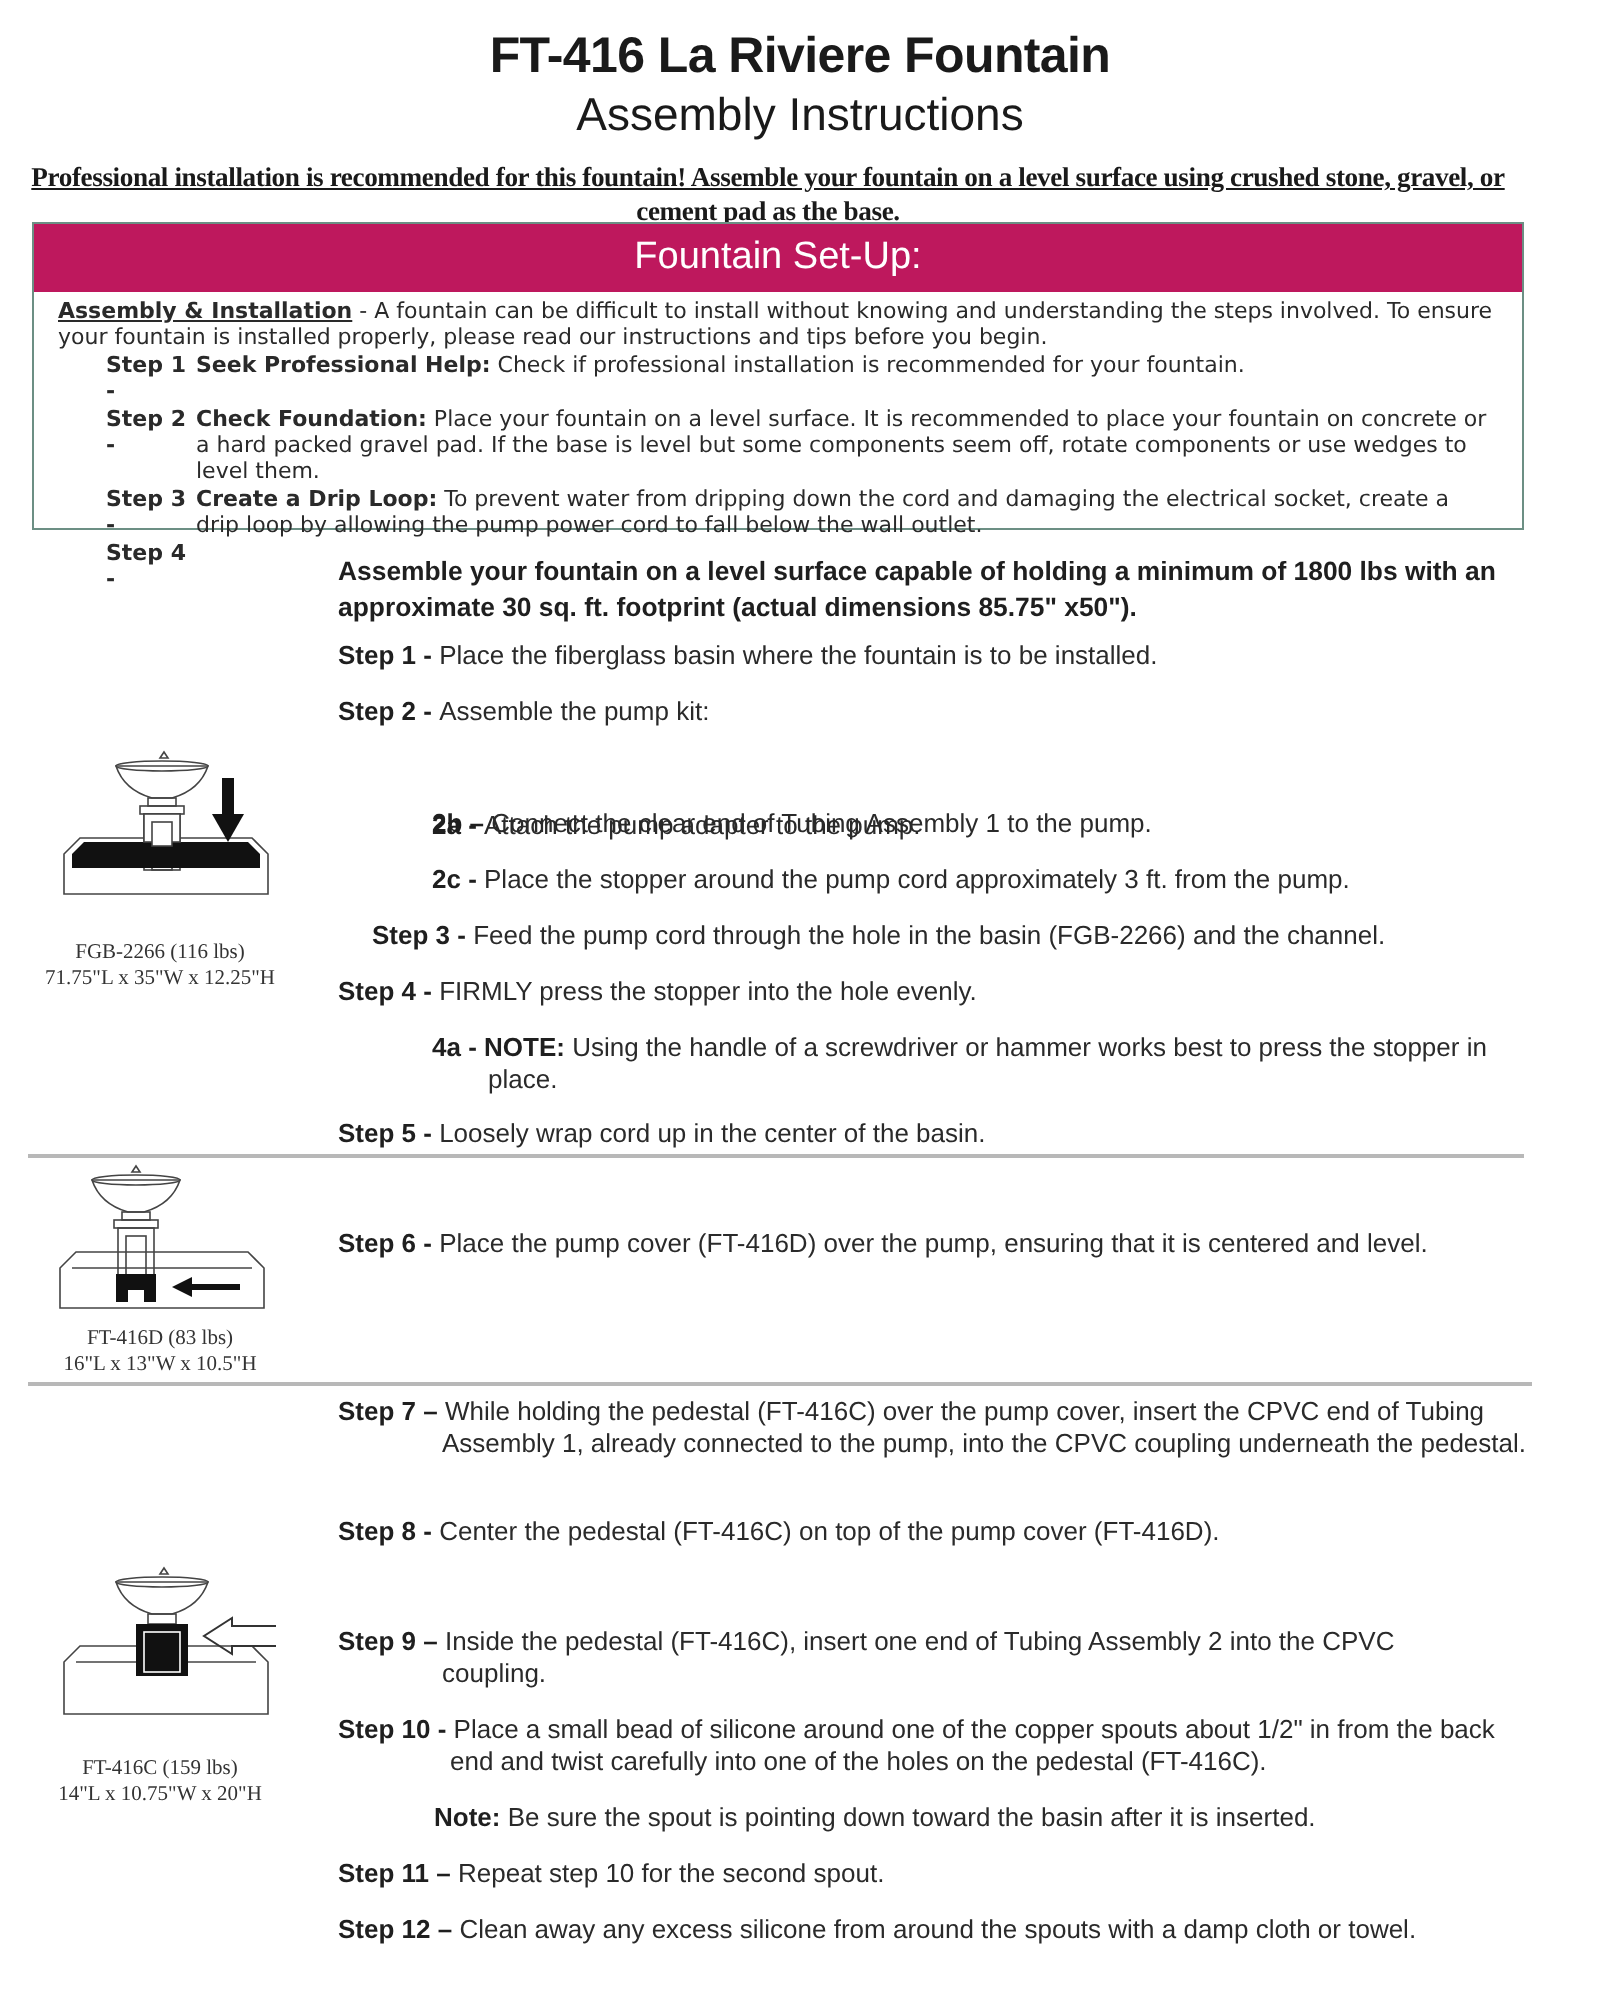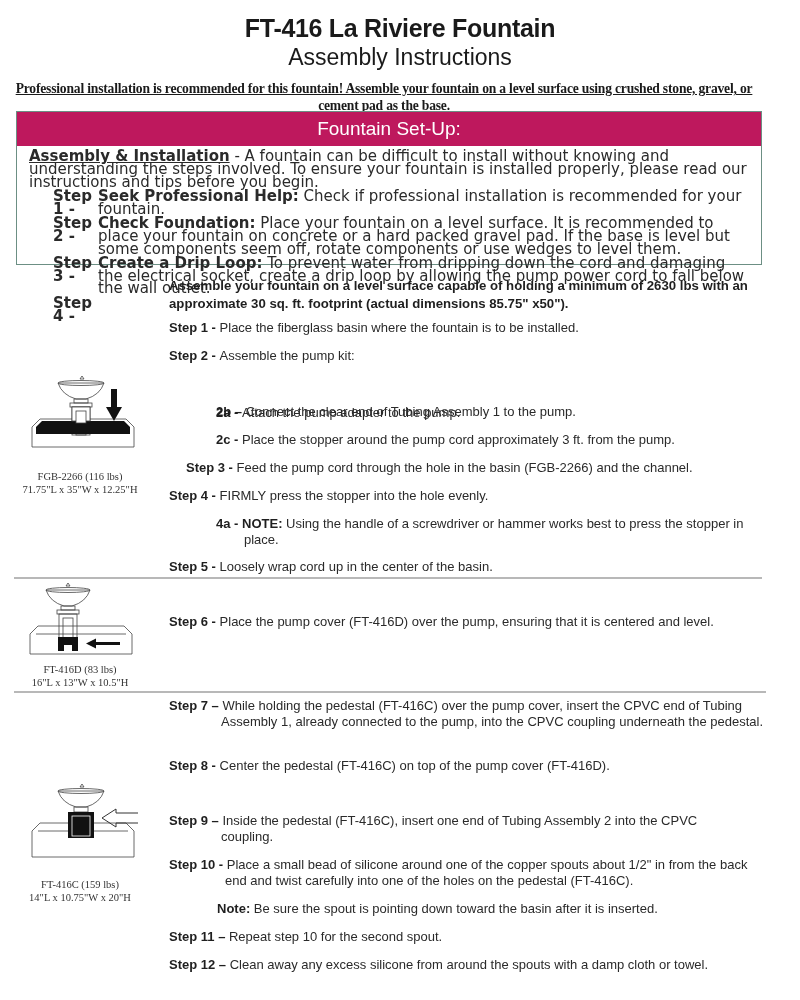--- a/index.html
+++ b/index.html
@@ -12,21 +12,21 @@
     font-family: "Liberation Sans", sans-serif; font-size: 23px; color: #1a1a1a; }
 
   .pro-note { position: absolute; left: 14px; top: 80px; width: 740px; text-align: center;
     font-family: "Liberation Serif", serif; font-weight: bold; font-size: 13.6px; line-height: 17px;
     text-decoration: underline; color: #1a1a1a; letter-spacing: -0.2px; }
 
   .setup-box { position: absolute; left: 16px; top: 111px; width: 746px; height: 154px;
     border: 1.5px solid #6c8f84; background: #fff; }
   .setup-header { height: 34px; background: #be185d; color: #fff; text-align: center;
     font-family: "Liberation Sans", sans-serif; font-size: 19px; line-height: 34px; }
-  .setup-body { padding: 4px 12px 0 12px; font-family: "DejaVu Sans", sans-serif; font-size: 15px; line-height: 12.8px; color: #2a2a2a; }
+  .setup-body { padding: 4px 12px 0 12px; font-family: "DejaVu Sans", sans-serif; font-size: 11px; line-height: 12.8px; color: #2a2a2a; }
   .setup-intro .lead { font-weight: bold; text-decoration: underline; }
   .setup-step { display: flex; margin-left: 24px; margin-top: 1.5px; }
   .setup-step .num { font-weight: bold; width: 45px; flex: none; }
   .setup-step .txt b { font-weight: bold; }
 
   .content { position: absolute; left: 169px; font-family: "Liberation Sans", sans-serif; font-size: 13px; color: #2a2a2a; }
   .intro-bold { top: 277px; width: 580px; font-weight: bold; font-size: 13.2px; line-height: 18px; color: #1f1f1f; }
 
   .step { position: absolute; font-family: "Liberation Sans", sans-serif; font-size: 13px; line-height: 16px; color: #2a2a2a; }
   .step .lbl { font-weight: bold; color: #1f1f1f; }
@@ -60,21 +60,21 @@
     <div class="setup-step">
         <span class="num">Step 3 -</span>
         <span class="txt"><b>Create a Drip Loop:</b><span> To prevent water from dripping down the cord and damaging the electrical socket, create a drip loop by allowing the pump power cord to fall below the wall outlet.</span></span>
       </div>
     <div class="setup-step">
         <span class="num">Step 4 -</span>
       </div>
   </div>
 </div>
 
-<div class="content intro-bold">Assemble your fountain on a level surface capable of holding a minimum of 2630 lbs with an approximate 30 sq. ft. footprint (actual dimensions 85.75" x50").</div>
+<div class="content intro-bold">Assemble your fountain on a level surface capable of holding a minimum of 1800 lbs with an approximate 30 sq. ft. footprint (actual dimensions 85.75" x50").</div>
 
 <div class="step" style="left:169px; top:320px; width:590px;"><span class="lbl">Step 1 - </span><span> Place the fiberglass basin where the fountain is to be installed.</span></div>
 <div class="step" style="left:169px; top:348px; width:590px;"><span class="lbl">Step 2 - </span><span>Assemble the pump kit:</span></div>
 <div class="step" style="left:216px; top:376px; width:540px;margin-top:29px;"><span class="lbl">2a - </span><span>Attach the pump adapter to the pump.</span></div>
 <div class="step" style="left:216px; top:404px; width:540px;"><span class="lbl">2b – </span><span>Connect the clear end of Tubing Assembly 1 to the pump.</span></div>
 <div class="step" style="left:216px; top:432px; width:540px;"><span class="lbl">2c - </span><span>Place the stopper around the pump cord approximately 3 ft. from the pump.</span></div>
 <div class="step" style="left:186px; top:460px; width:590px;"><span class="lbl">Step 3 - </span><span>Feed the pump cord through the hole in the basin (FGB-2266) and the channel.</span></div>
 <div class="step" style="left:169px; top:488px; width:590px;"><span class="lbl">Step 4 - </span><span>FIRMLY press the stopper into the hole evenly.</span></div>
 <div class="step" style="left:216px; top:516px; width:528px; padding-left:28px; text-indent:-28px;"><span class="lbl">4a - </span><span class="lbl">NOTE:</span><span> Using the handle of a screwdriver or hammer works best to press the stopper in place.</span></div>
 <div class="step" style="left:169px; top:559px; width:590px;"><span class="lbl">Step 5 - </span><span>Loosely wrap cord up in the center of the basin.</span></div>

